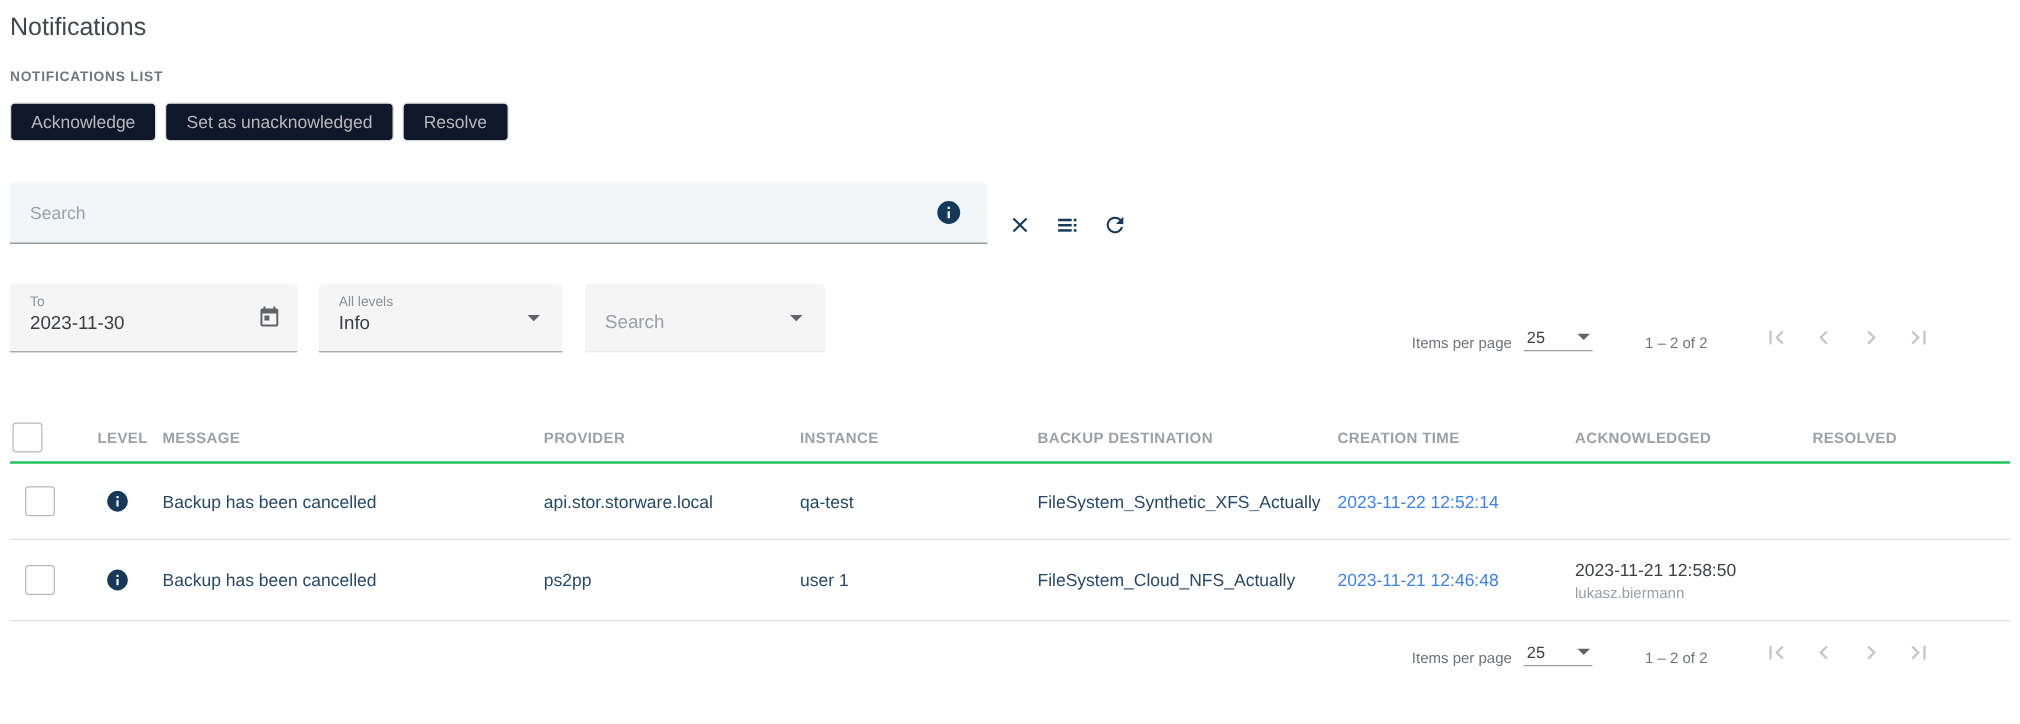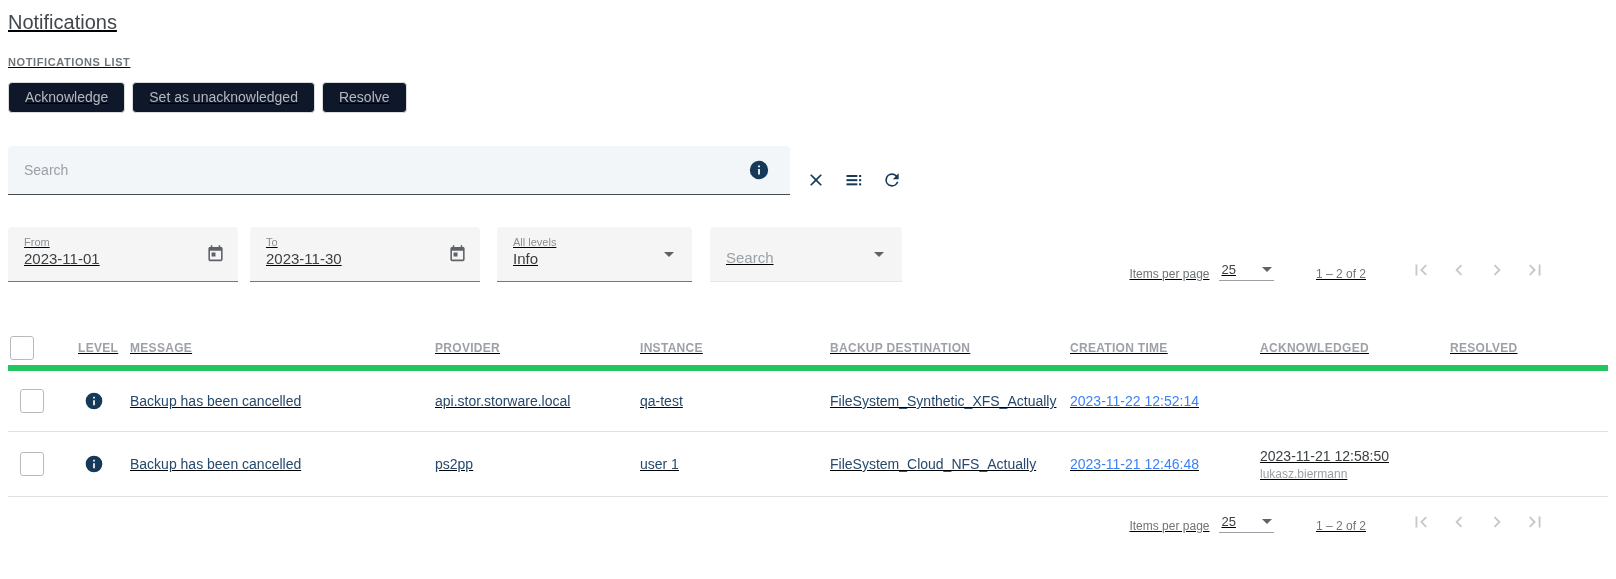--- a/index.html
+++ b/index.html
@@ -1,18 +1,18 @@
 <!DOCTYPE html>
 <html><head>
 <meta charset="utf-8">
 <style>
   * { box-sizing: border-box; margin: 0; padding: 0; }
   html,body { width:1616px; height:579px; background:#ffffff; overflow:hidden;
     font-family:"Liberation Sans", sans-serif; -webkit-font-smoothing:antialiased; }
-  .page { padding:8px 8px 0 8px; width:1616px;text-decoration:underline; }
+  .page { padding:8px 8px 0 8px; width:1616px; }
 
   h1.page-title { font-size:20px; font-weight:400; color:#40474d; line-height:28px; }
 
   .section-label { margin-top:20px; font-size:11px; font-weight:700; color:#70767b;
     letter-spacing:.6px; }
 
   .toolbar { margin-top:14px; display:flex; gap:7px; }
   .btn { background:#0f172a; border:1px solid #d9dbdd; border-radius:4px; color:#b5b9bc;
     font-size:14px; font-family:inherit; padding:0 16px; height:31px; line-height:29px;
     cursor:default; }
@@ -52,21 +52,21 @@
     border-bottom:1px solid #9aa0a6; padding:0 2px 3px 2px; cursor:pointer;
     color:#3c4043; font-size:13px; }
   .pg-range { margin-left:42px; }
   .pg-nav { display:flex; align-items:center; gap:16px; margin-left:44px; }
   .pg-nav svg { width:22px; height:22px; cursor:default; }
 
   .table { margin-top:49px; width:1600px; }
   .t-row { display:grid;
     grid-template-columns:60px 60px 305px 205px 190px 240px 190px 190px minmax(0,1fr);
     align-items:center; }
-  .t-head { min-height:40px; border-bottom:6px solid #22c55e;
+  .t-head { min-height:40px; border-bottom:2px solid #22c55e;
     color:#9da1a6; font-size:12px; font-weight:700; letter-spacing:.3px; }
   .t-head > div { padding:0 2px; }
   .t-head .h-level { padding-left:10px; }
   .t-body-row { border-bottom:1px solid #e0e0e0; font-size:14px; color:#26496b; }
   .t-body-row.r0 { min-height:61px; }
   .t-body-row.r1 { min-height:65px; }
   .cell { padding:0 2px; overflow:hidden; white-space:nowrap; }
   .cb-cell { padding-left:12px; }
   .checkbox { display:block; width:24px; height:24px; border:1px solid #b6babd;
     border-radius:3px; background:#fff; cursor:pointer; }
@@ -120,29 +120,20 @@
       <span class="action-icon">
         <svg viewBox="0 0 24 24">
             <path fill="#16395a" d="M17.65 6.35A7.96 7.96 0 0 0 12 4a8 8 0 1 0 7.73 10h-2.08A6 6 0 1 1 12 6c1.66 0 3.14.69 4.22 1.78L13 11h7V4l-2.35 2.35z"></path>
           </svg>
       </span>
     </div>
   </div>
 
   <div class="filters-row">
     <div class="field date">
-      <span class="f-label">From</span>
-      <div class="f-value">2023-11-01</div>
-      <span class="cal-icon">
-        <svg viewBox="0 0 24 24">
-            <path fill="#5f6368" d="M19 3h-1V1h-2v2H8V1H6v2H5c-1.1 0-2 .9-2 2v14c0 1.1.9 2 2 2h14c1.1 0 2-.9 2-2V5c0-1.1-.9-2-2-2zm0 16H5V8h14v11zM7 10h5v5H7z"></path>
-          </svg>
-      </span>
-    </div>
-    <div class="field date">
       <span class="f-label">To</span>
       <div class="f-value">2023-11-30</div>
       <span class="cal-icon">
         <svg viewBox="0 0 24 24">
             <path fill="#5f6368" d="M19 3h-1V1h-2v2H8V1H6v2H5c-1.1 0-2 .9-2 2v14c0 1.1.9 2 2 2h14c1.1 0 2-.9 2-2V5c0-1.1-.9-2-2-2zm0 16H5V8h14v11zM7 10h5v5H7z"></path>
           </svg>
       </span>
     </div>
     <div class="field lvl">
       <span class="f-label">All levels</span>

